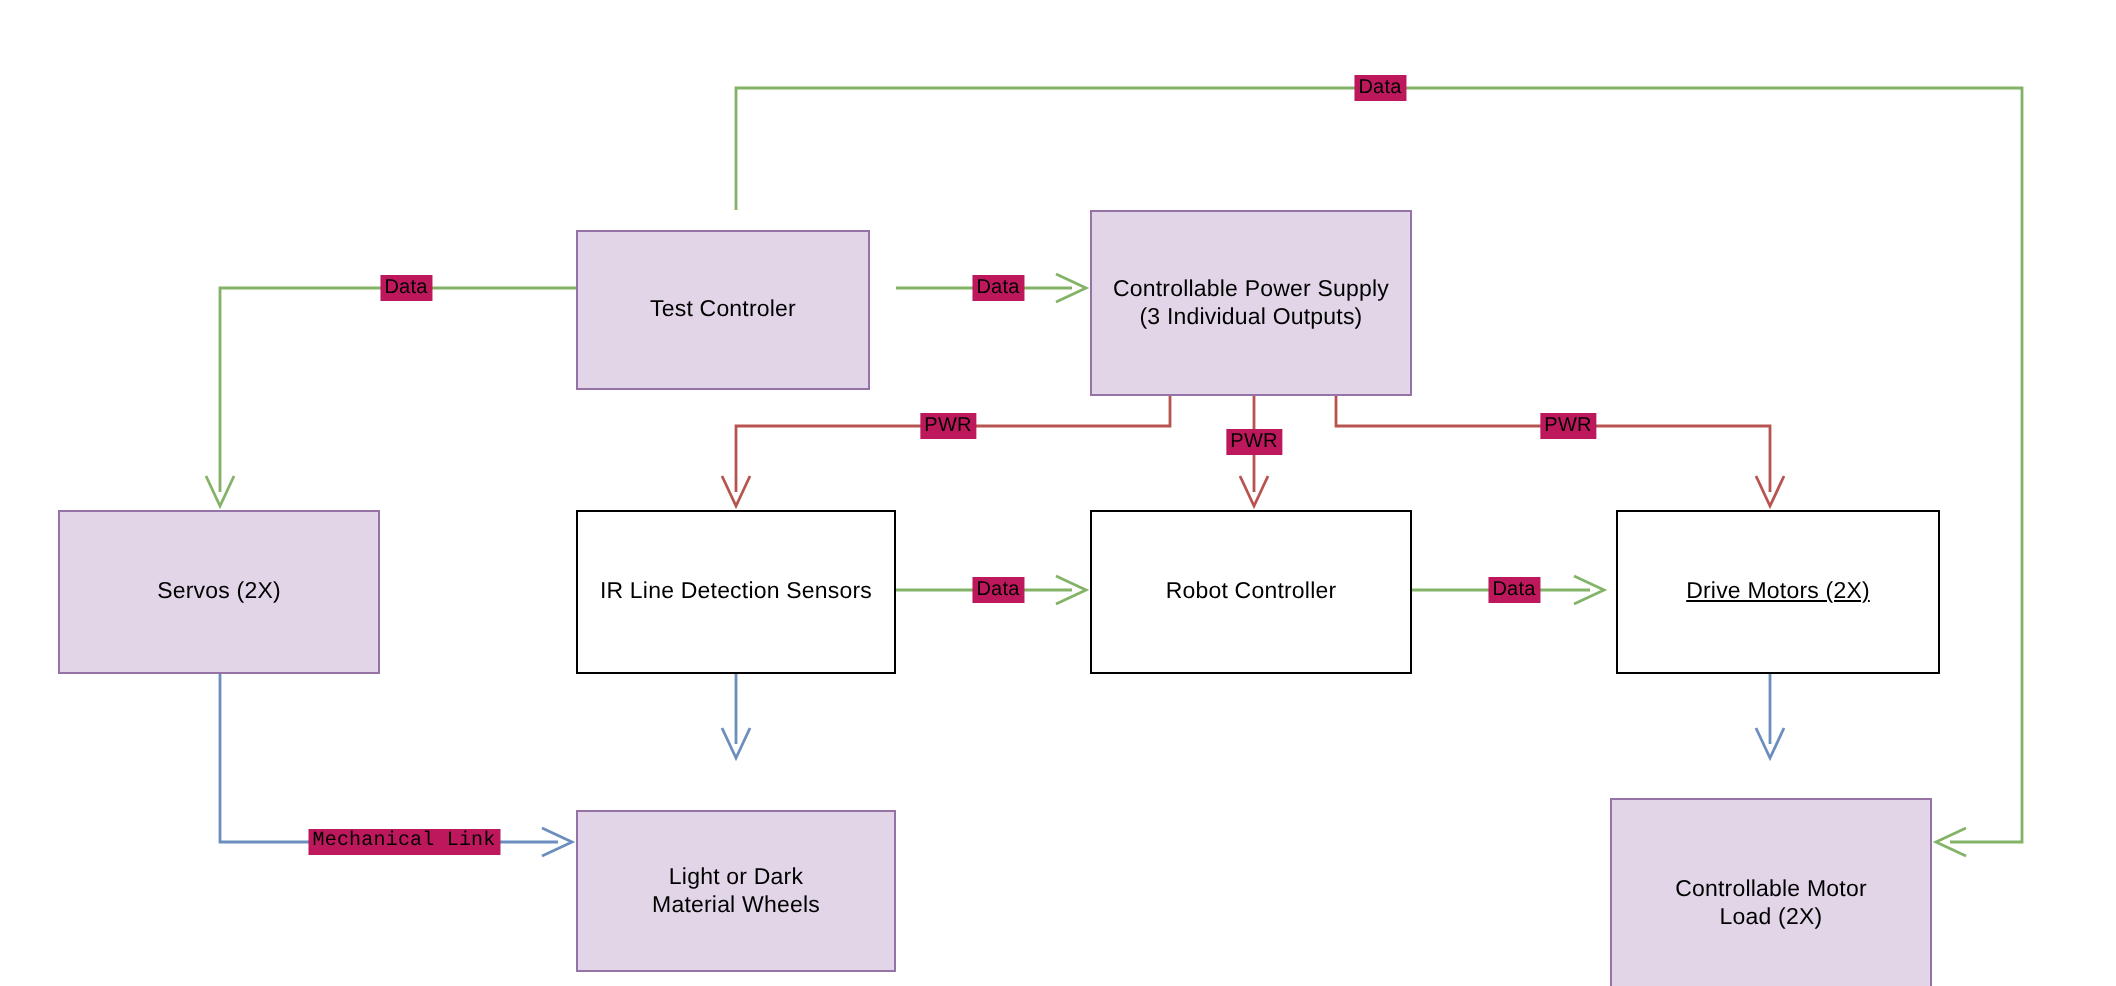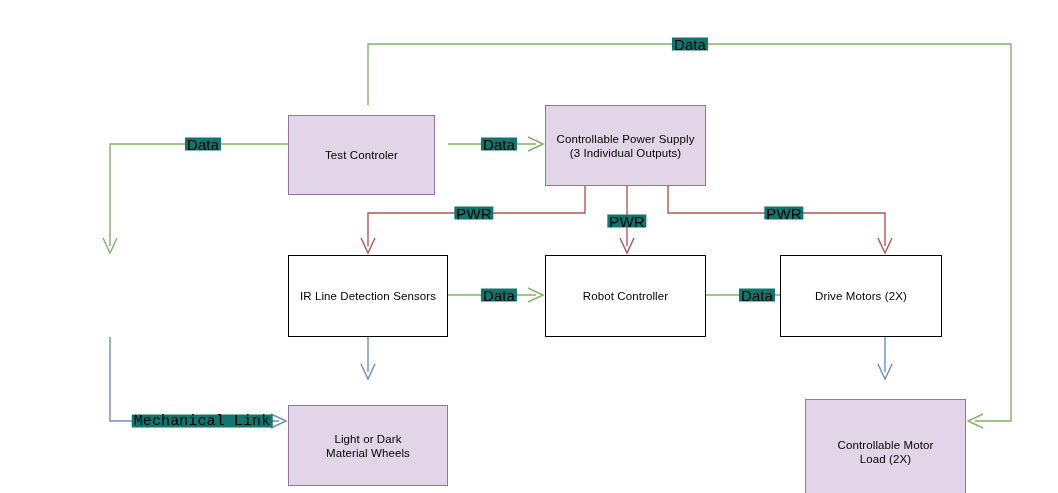--- a/index.html
+++ b/index.html
@@ -43,24 +43,24 @@
   .node.filled {
     background: #e1d5e7;
     border: 1.4px solid #9673a6;
   }
   .node.plain {
     background: #ffffff;
     border: 1.6px solid #000000;
   }
   .edge-label {
     position: absolute;
-    font-size: 15px;
+    font-size: 10px;
     line-height: 13px;
     color: #000000;
-    background: #0f766e;
+    background: #be185d;
     padding: 0 2px;
     white-space: nowrap;
     transform: translate(-50%, -50%);
     letter-spacing: 0.1px;
   }
 </style>
 </head>
 <body>
 
 <div id="canvas">
@@ -119,29 +119,30 @@
 
     <g>
       <path d="M 110 337 L 110 421 L 279 421" fill="none" stroke="#6c8ebf" stroke-width="1.4"></path>
       <path d="M 271 414 L 286 421 L 271 428" fill="none" stroke="#6c8ebf" stroke-width="1.4"></path>
     </g>
 
   </svg>
 
   <div class="node filled" style="left:288px; top:115px; width:147px; height:80px;">Test Controler</div>
 
-  <div class="node filled" style="left:545px; top:105px; width:161px; height:81px;">Controllable Power Supply
+  <div class="node filled" style="left:545px; top:105px; width:161px; height:93px;">Controllable Power Supply
 (3 Individual Outputs)</div>
 
+  <div class="node filled" style="left:29px; top:255px; width:161px; height:82px;">Servos (2X)</div>
 
   <div class="node plain" style="left:288px; top:255px; width:160px; height:82px;">IR Line Detection Sensors</div>
 
   <div class="node plain" style="left:545px; top:255px; width:161px; height:82px;">Robot Controller</div>
 
-  <div class="node plain" style="left:780px; top:255px; width:162px; height:82px;">Drive Motors (2X)</div>
+  <div class="node plain" style="left:808px; top:255px; width:162px; height:82px;text-decoration:underline;">Drive Motors (2X)</div>
 
   <div class="node filled" style="left:288px; top:381px; width:160px; height:81px;margin-top:24px;">Light or Dark
 Material Wheels</div>
 
   <div class="node filled" style="left:805px; top:399px; width:161px; height:105px;">Controllable Motor
 Load (2X)</div>
 
   <div class="edge-label" style="left:499px; top:144px;">Data</div>
 
   <div class="edge-label" style="left:203px; top:144px;">Data</div>

